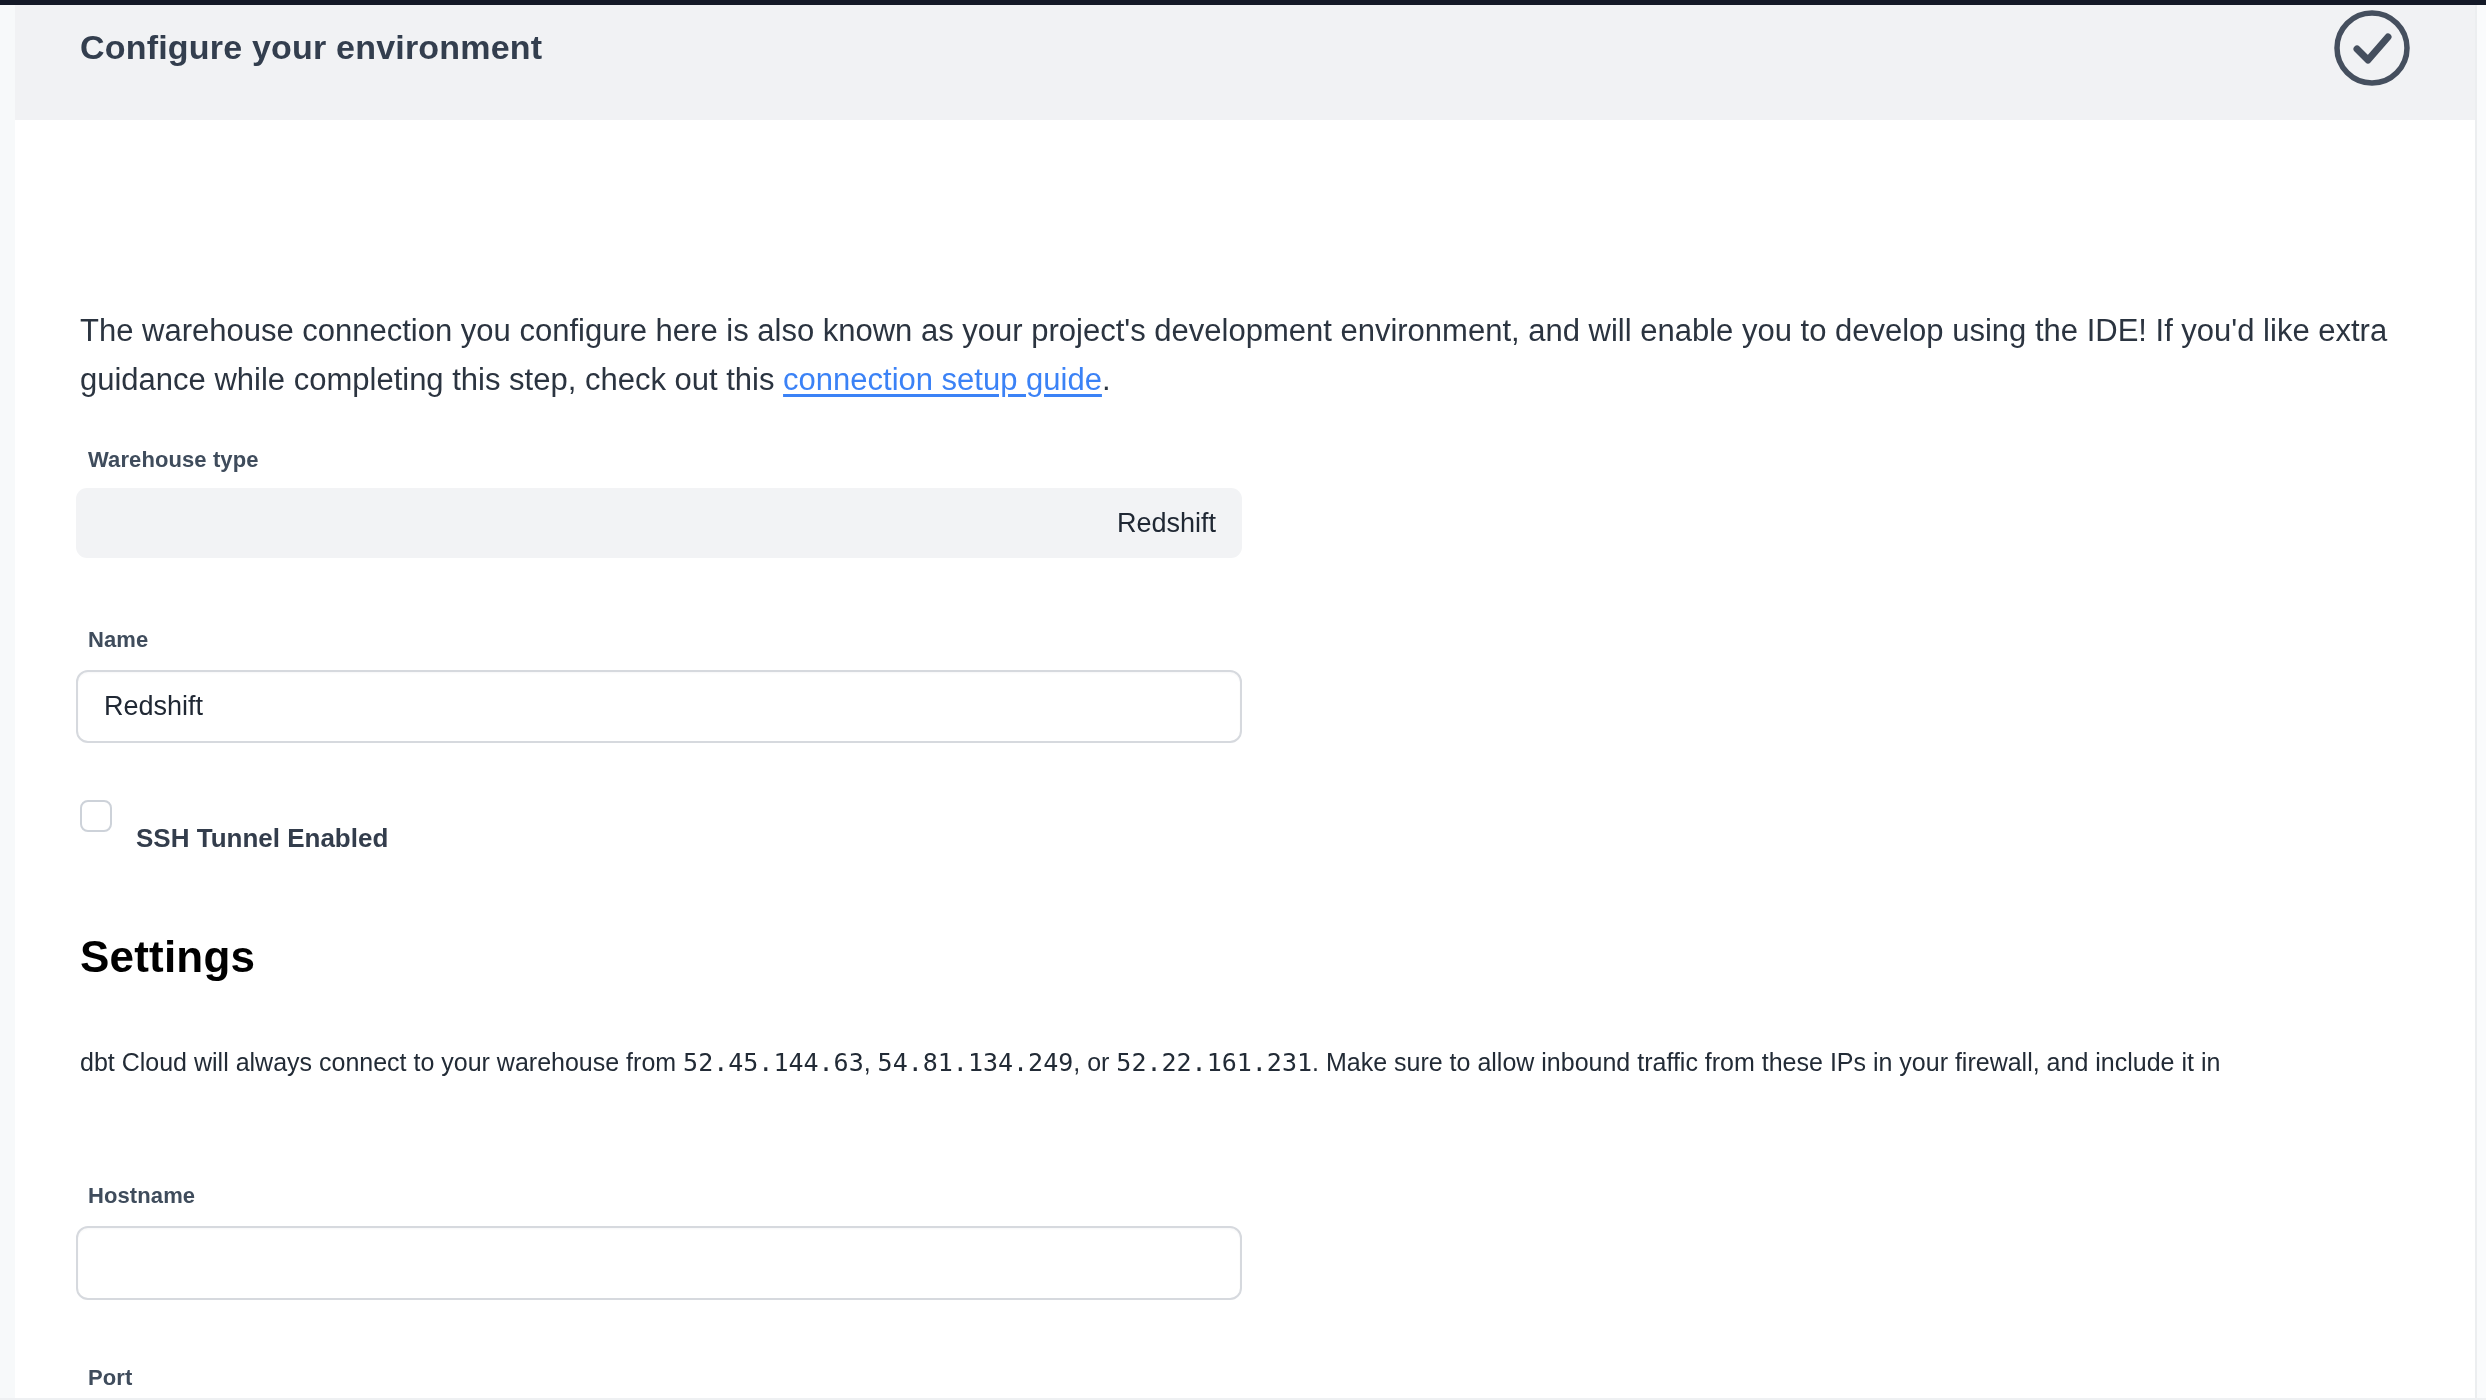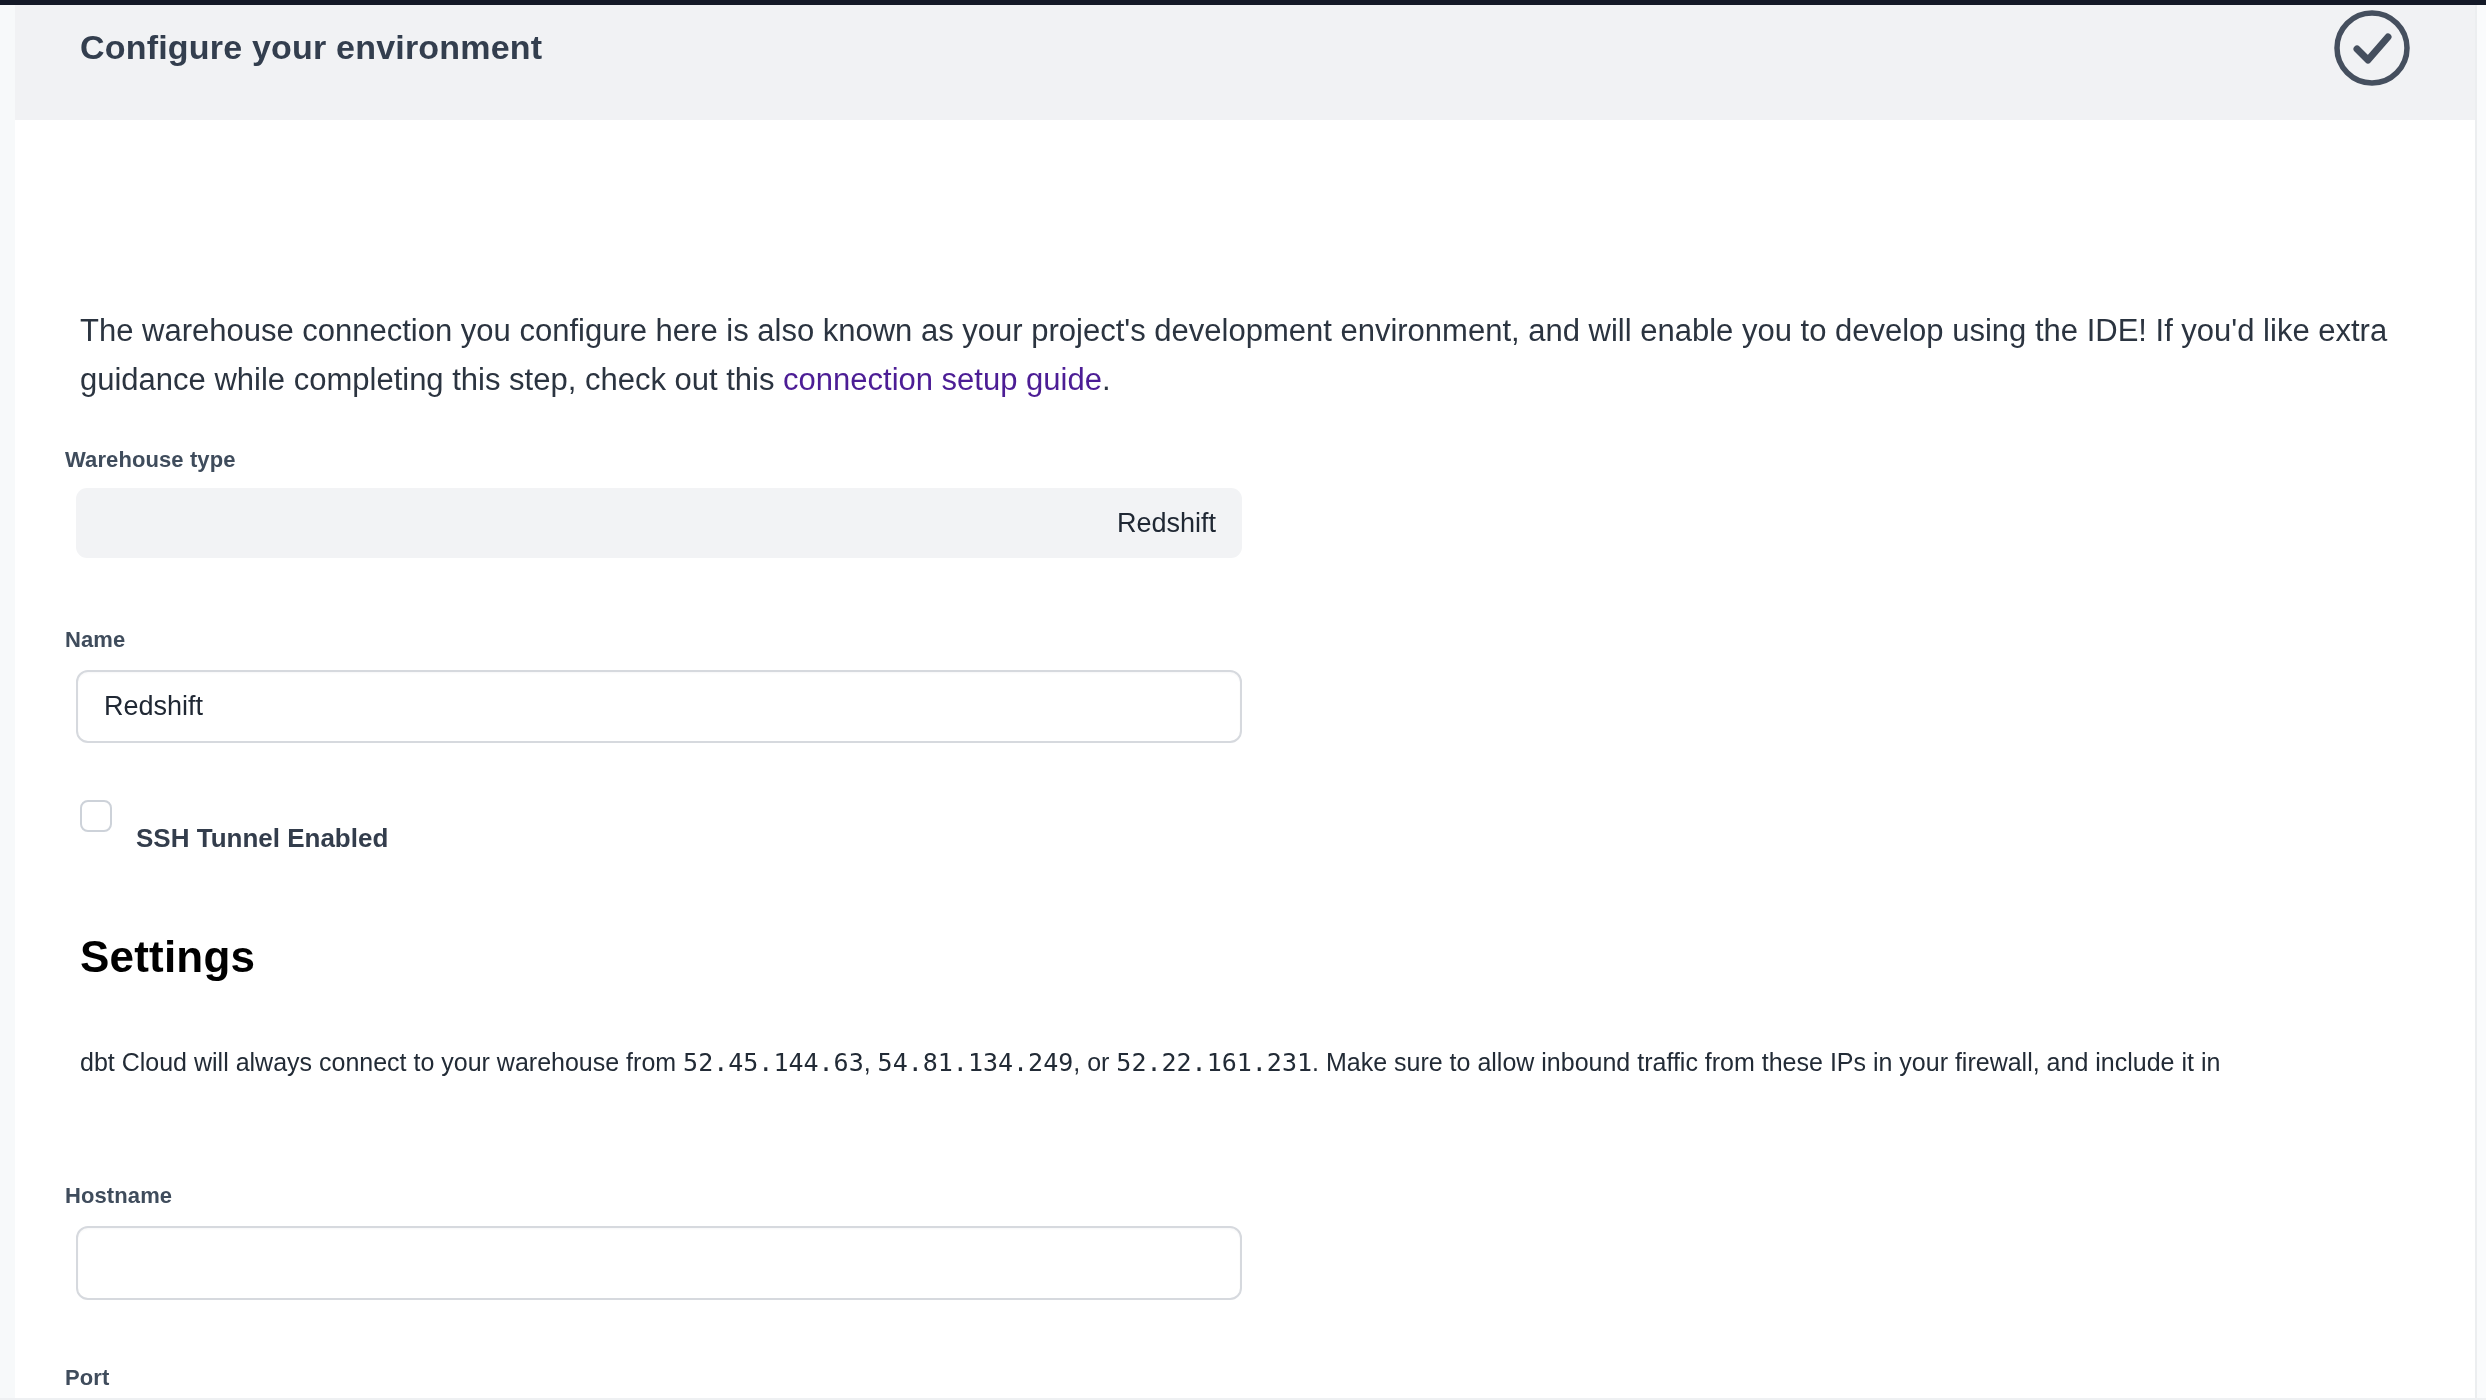--- a/index.html
+++ b/index.html
@@ -18,24 +18,24 @@
   }
   .page-title{
     position:absolute;left:80px;top:28px;
     font-size:34px;font-weight:700;color:#333e4e;letter-spacing:0.2px;
   }
   .status-circle{position:absolute;left:2332px;top:8px;width:80px;height:80px;}
   .content{position:absolute;left:0;top:120px;width:2486px;}
 
   .intro{position:absolute;left:80px;top:186px;width:2330px;font-size:31px;color:#2b3440;}
   .intro .line{line-height:49px;white-space:nowrap;}
-  a.guide-link{color:#4c1d95;text-underline-offset:4px;cursor:pointer;}
+  a.guide-link{color:#3b82f6;text-decoration:underline;text-underline-offset:4px;cursor:pointer;}
 
   .field-label{
-    position:absolute;left:65px;
+    position:absolute;left:88px;
     font-size:22px;font-weight:700;color:#3f4c5c;letter-spacing:0.1px;
   }
   .field-box{
     position:absolute;left:76px;width:1166px;box-sizing:border-box;
     border-radius:11px;font-size:27px;color:#202834;
     display:flex;align-items:center;padding:0 26px;justify-content:flex-end;
   }
   .field-disabled{background:#f2f3f5;border:none;}
   .field-input{
     background:#ffffff;border:2px solid #d6d9de;border-radius:12px;

